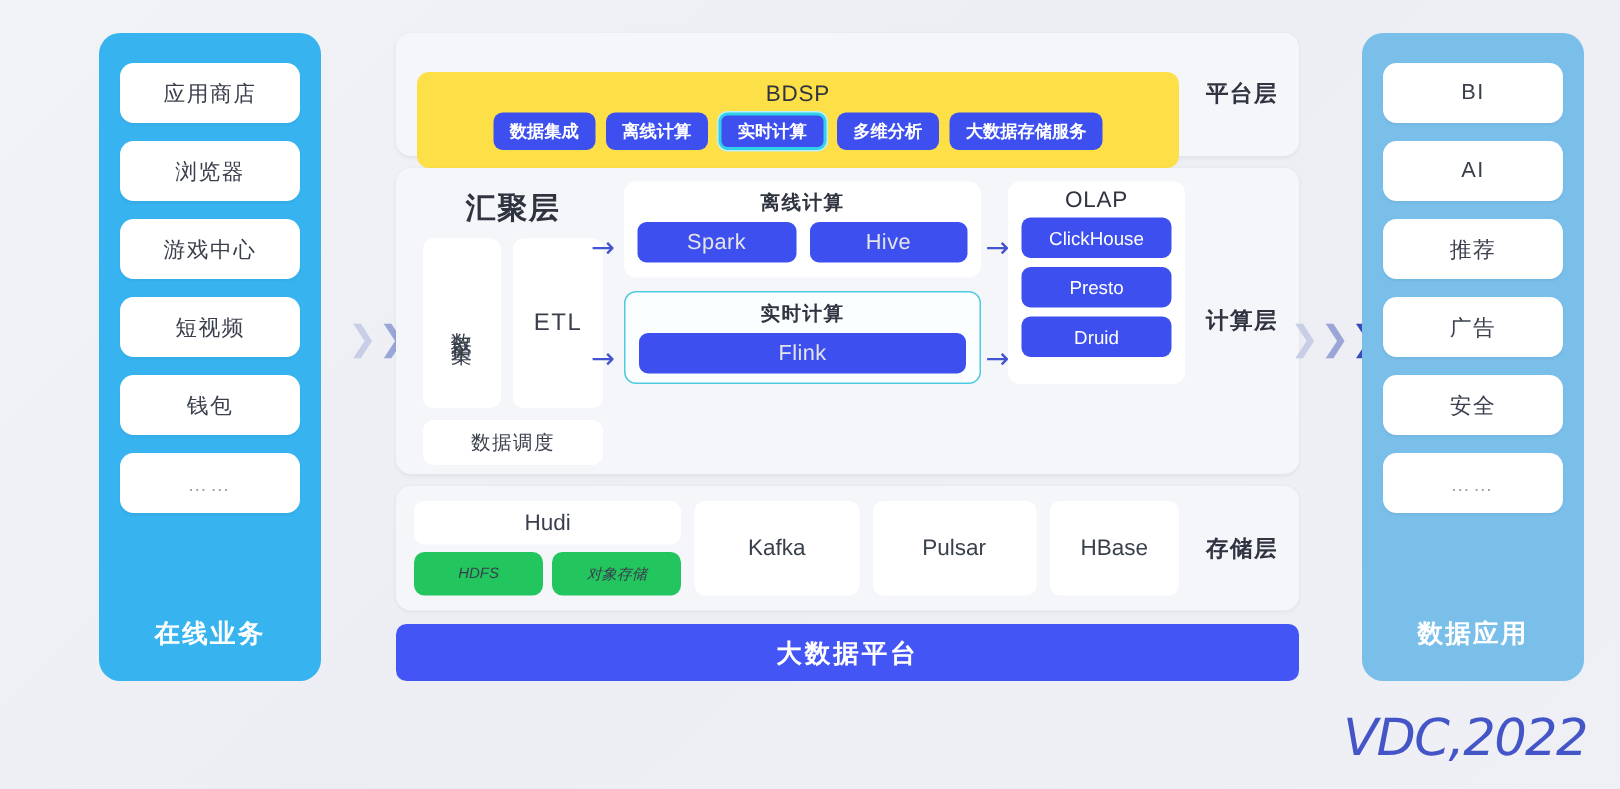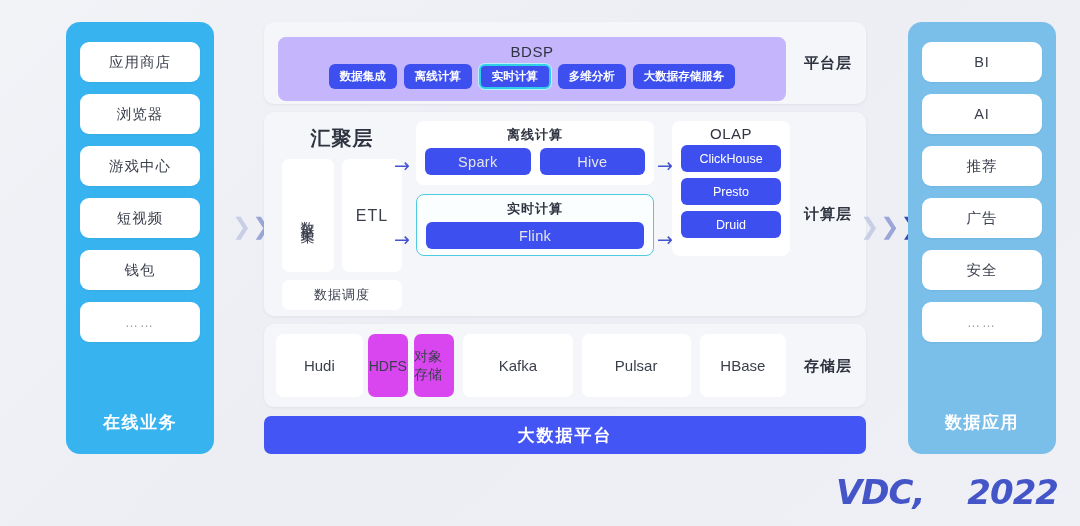--- a/index.html
+++ b/index.html
@@ -93,23 +93,23 @@
     transform: translateY(-50%);
     font-size: 15px;
     font-weight: bold;
     color: #2f3440;
     letter-spacing: 1px;
   }
 
   
   #bdsp-box {
     position: absolute;
-    left: 14px; top: 15px;
+    left: 14px; top: 26px;
     width: 508px; height: 64px;
-    background: #c4b5fd;
+    background: #fde047;
     border-radius: 8px;
     padding-top: 6px;
   }
   #bdsp-title {
     text-align: center;
     font-size: 15px;
     color: #2f3440;
     letter-spacing: 0.5px;
     margin-bottom: 4px;
   }
@@ -283,39 +283,40 @@
   #storage-inner {
     position: absolute;
     left: 12px; top: 10px;
     width: 510px; height: 63px;
     display: flex;
     gap: 9px;
   }
   #hudi-group {
     flex: 1.55;
     display: flex;
-    flex-direction: row;
+    flex-direction: column;
     gap: 5px;
   }
   #hudi-box {
     flex: 1;
     background: #ffffff;
     border-radius: 7px;
     display: flex; align-items: center; justify-content: center;
     font-size: 15px;
     color: #3a3f4c;
   }
   #hudi-sub { flex: 1; display: flex; gap: 6px; }
   .hudi-sub-box {
     flex: 1;
-    background: #d946ef;
-    border-radius: 7px;
-    display: flex; align-items: center; justify-content: center;
-    font-size: 14px;
-    color: #3a3f4c;
+    background: #22c55e;
+    border-radius: 7px;
+    display: flex; align-items: center; justify-content: center;
+    font-size: 10px;
+    color: #3a3f4c;
+    font-style: italic;
   }
   .store-box {
     background: #ffffff;
     border-radius: 7px;
     display: flex; align-items: center; justify-content: center;
     font-size: 15px;
     color: #3a3f4c;
   }
   #kafka-box  { flex: 0.95; }
   #pulsar-box { flex: 0.95; }
@@ -335,26 +336,25 @@
     letter-spacing: 2px;
   }
 
   
   #logo {
     position: absolute;
     right: 22px; bottom: 14px;
     display: flex;
     align-items: flex-start;
     color: #4455c8;
-    font-weight: bold;
+    font-weight: normal;
     font-style: italic;
     font-size: 34px;
     letter-spacing: -1px;
     font-family: "DejaVu Sans", sans-serif;
-    gap: 43px;
   }
 </style>
 </head>
 <body>
 
 <div id="root">
 
   <div id="left-col" class="side-col">
     <div class="side-pill">应用商店</div>
     <div class="side-pill">浏览器</div>

